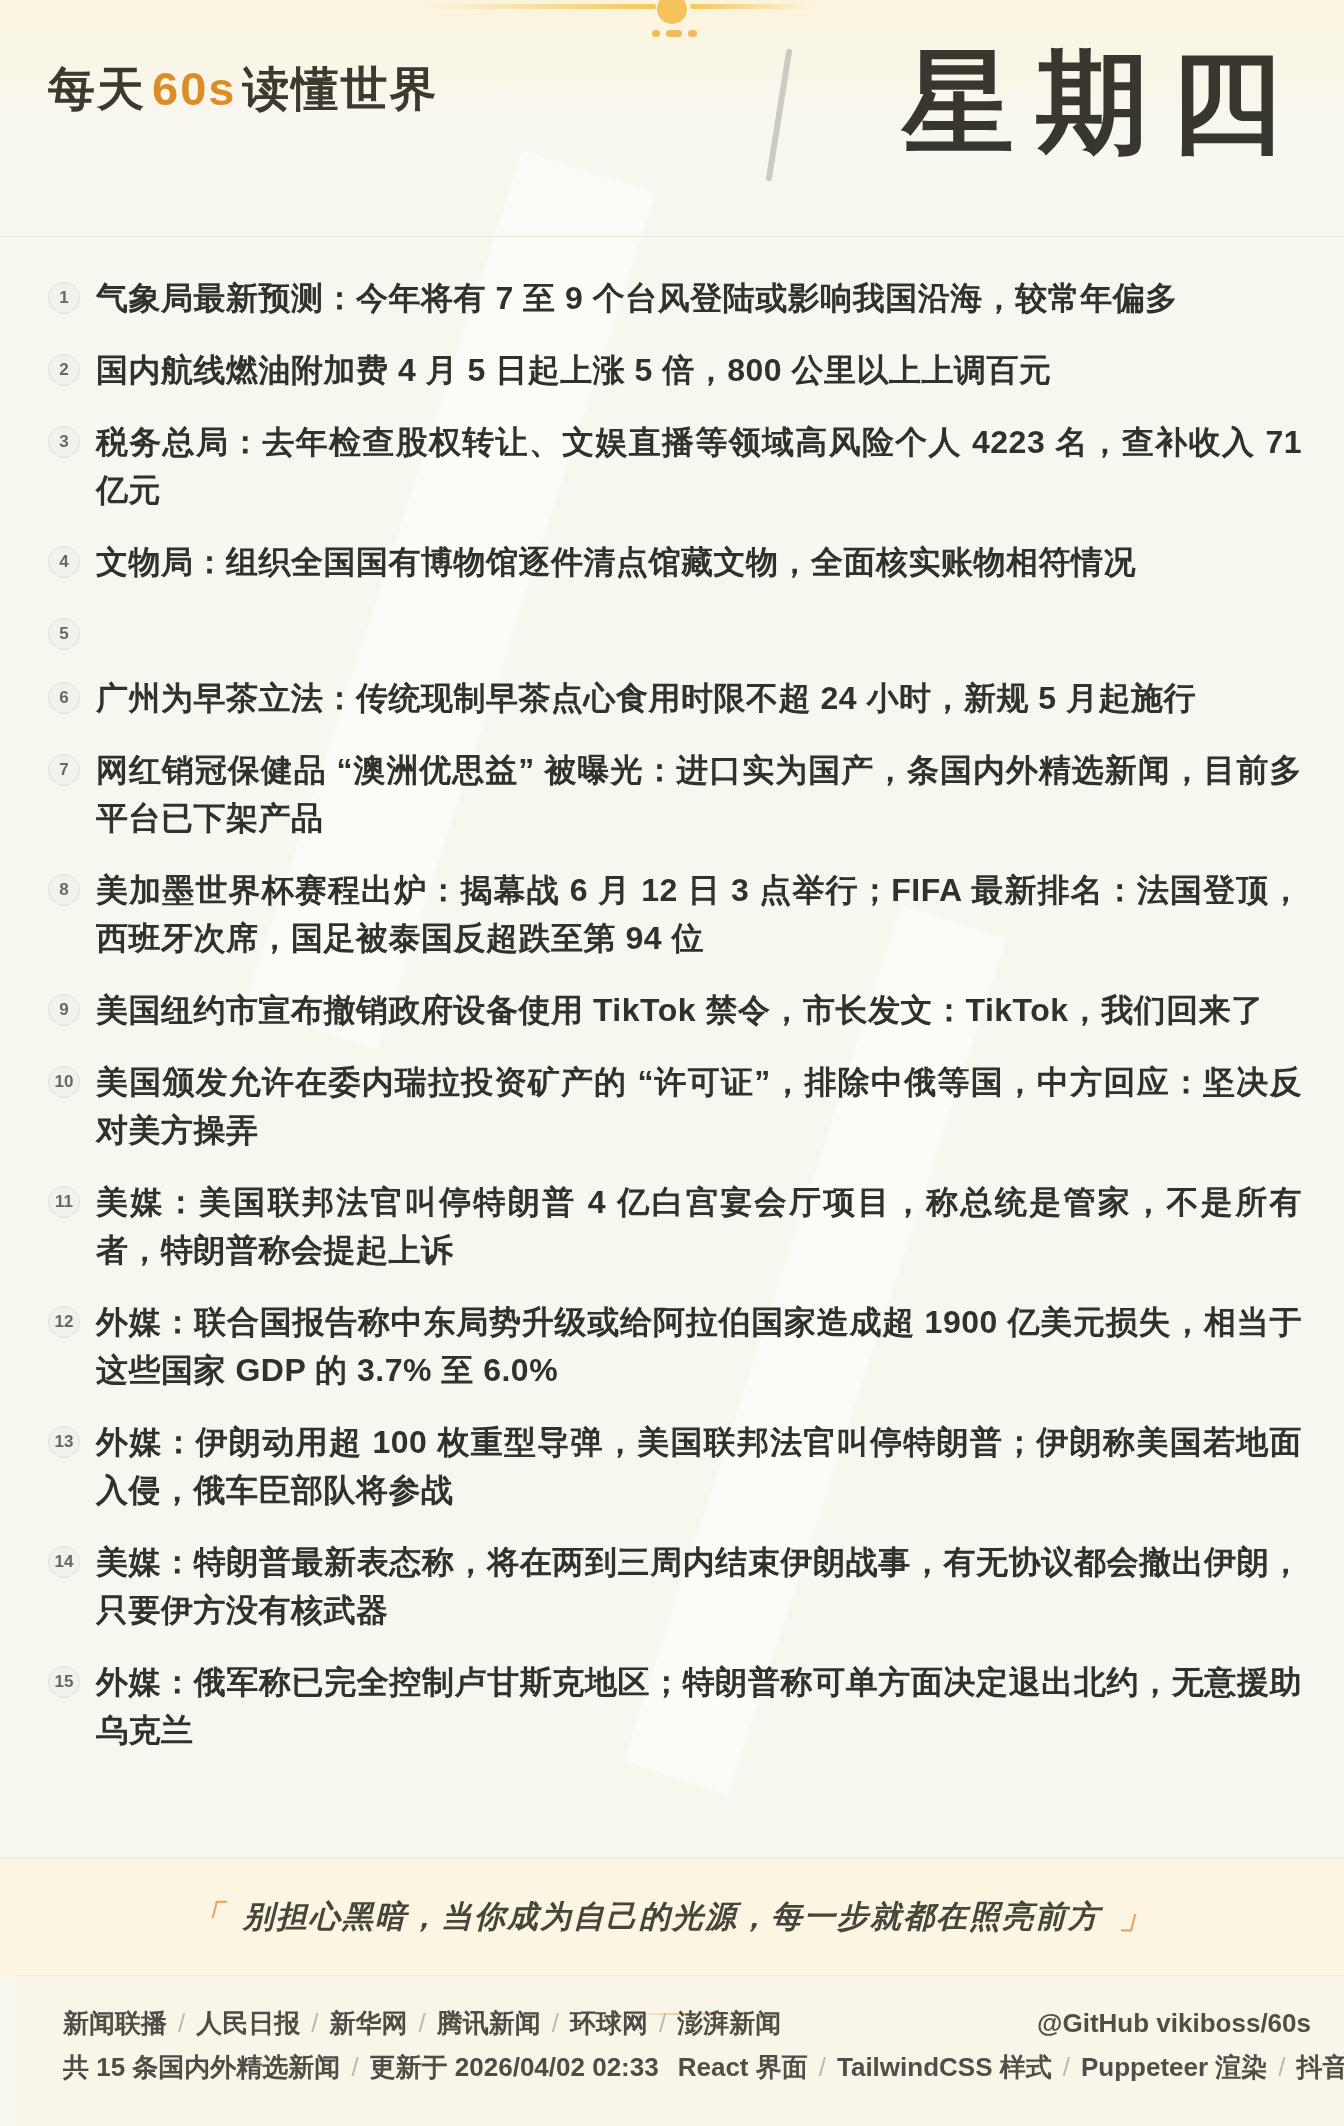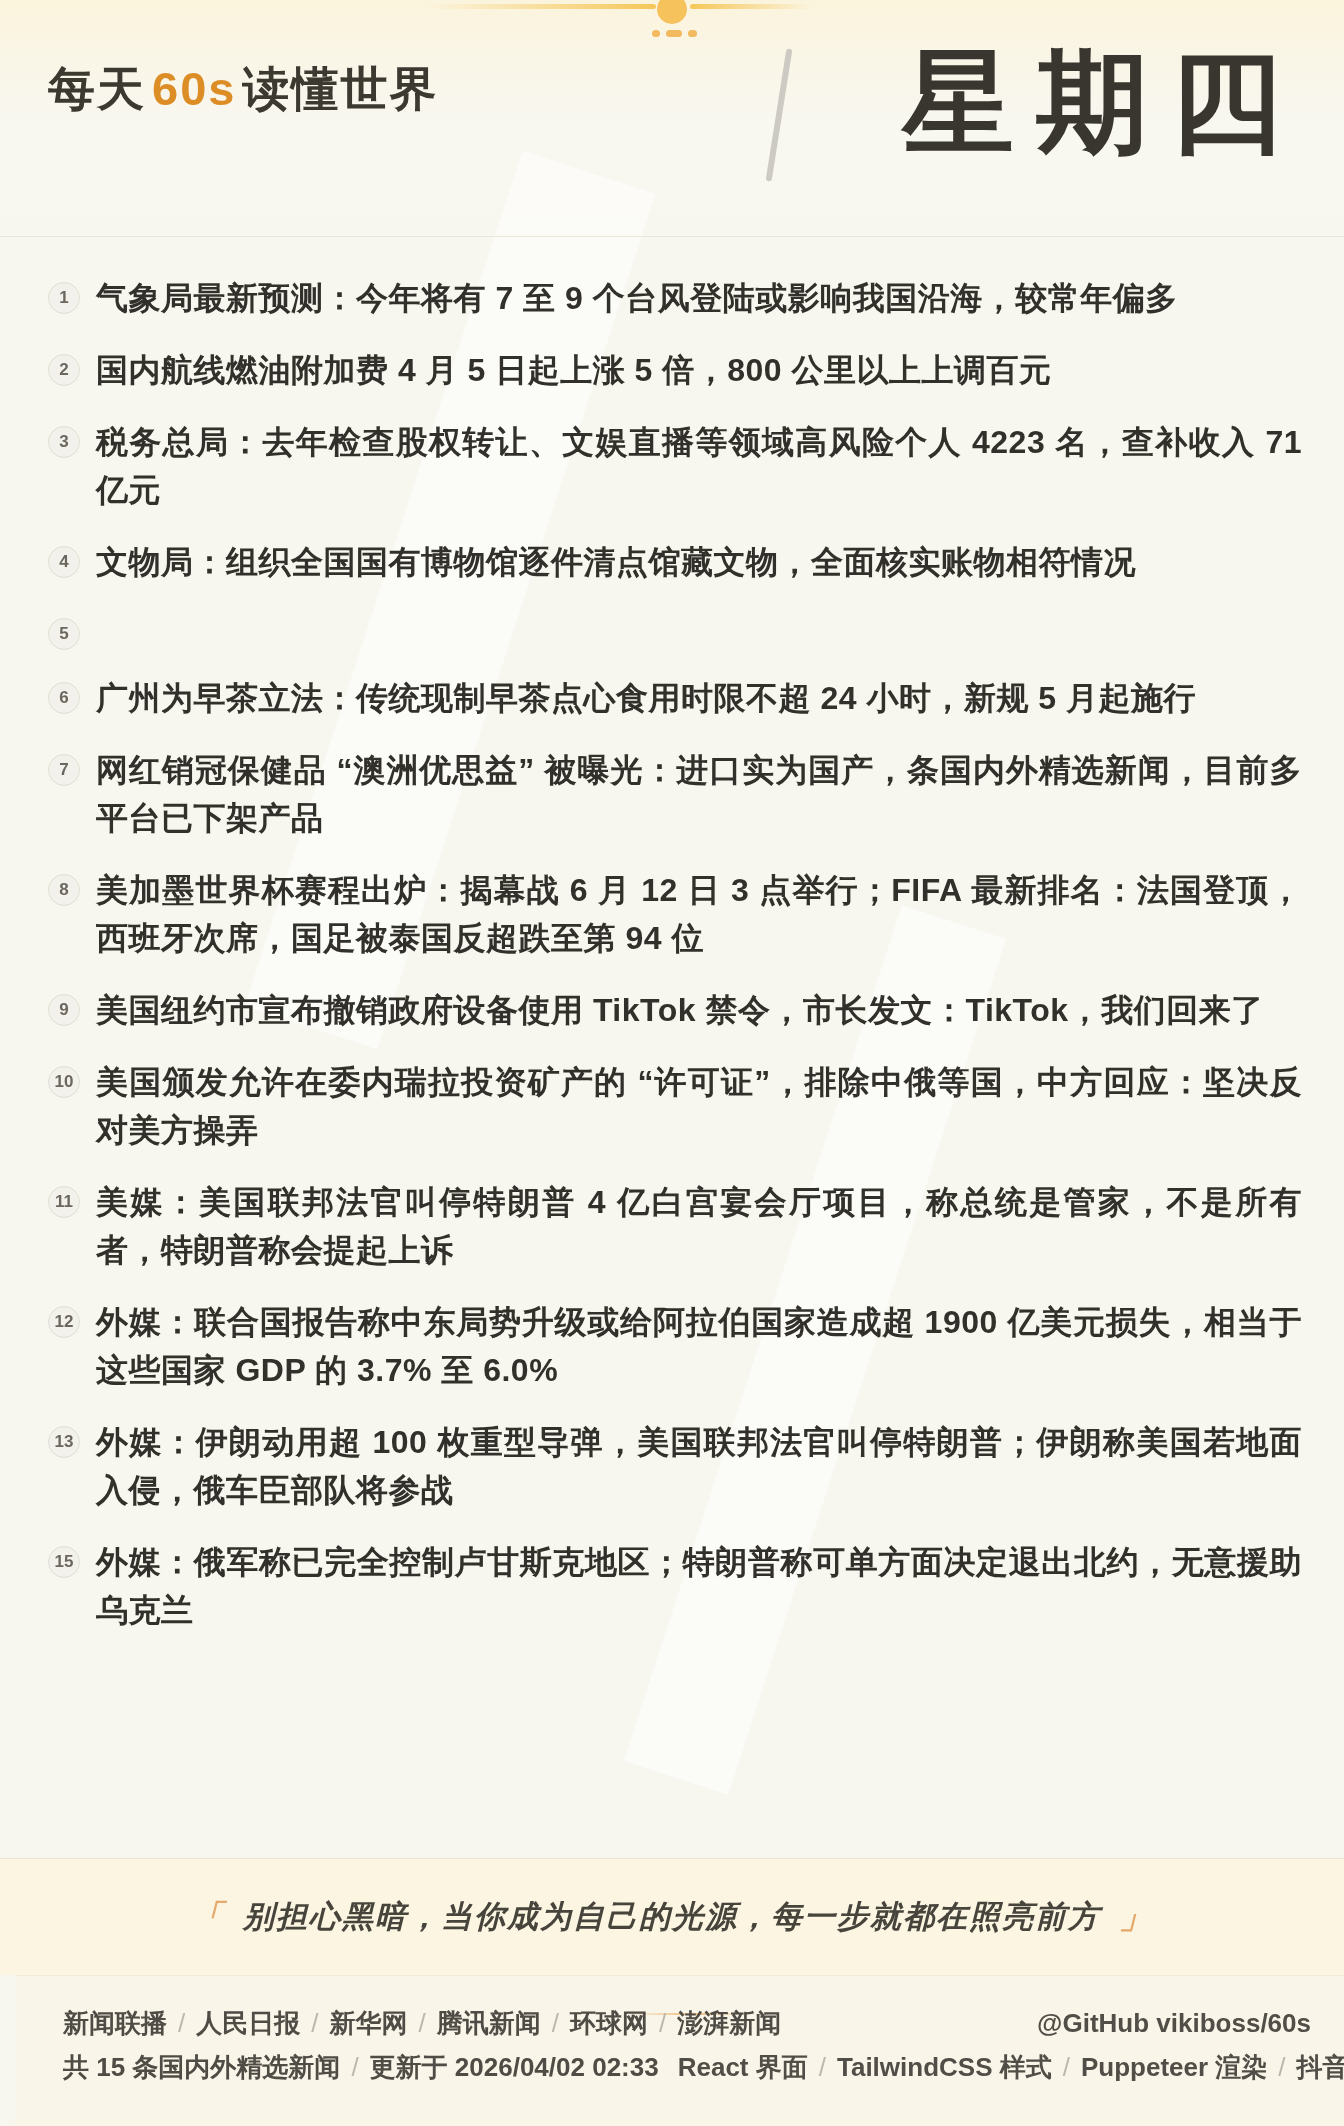--- a/index.html
+++ b/index.html
@@ -143,20 +143,24 @@
       </div>
       <div class="news-item">
         <div class="badge">12</div>
         <div class="news-text">外媒：联合国报告称中东局势升级或给阿拉伯国家造成超 1900 亿美元损失，相当于这些国家 GDP 的 3.7% 至 6.0%</div>
       </div>
       <div class="news-item">
         <div class="badge">13</div>
         <div class="news-text">外媒：伊朗动用超 100 枚重型导弹，美国联邦法官叫停特朗普；伊朗称美国若地面入侵，俄车臣部队将参战</div>
       </div>
       <div class="news-item">
+        <div class="badge">14</div>
+        <div class="news-text">美媒：特朗普最新表态称，将在两到三周内结束伊朗战事，有无协议都会撤出伊朗，只要伊方没有核武器</div>
+      </div>
+      <div class="news-item">
         <div class="badge">15</div>
         <div class="news-text">外媒：俄军称已完全控制卢甘斯克地区；特朗普称可单方面决定退出北约，无意援助乌克兰</div>
       </div>
     </div>
 
   <div class="quote">
     <span class="bracket q-open">「</span>
     <span>别担心黑暗，当你成为自己的光源，每一步就都在照亮前方</span>
     <span class="bracket q-close">」</span>
   </div>

